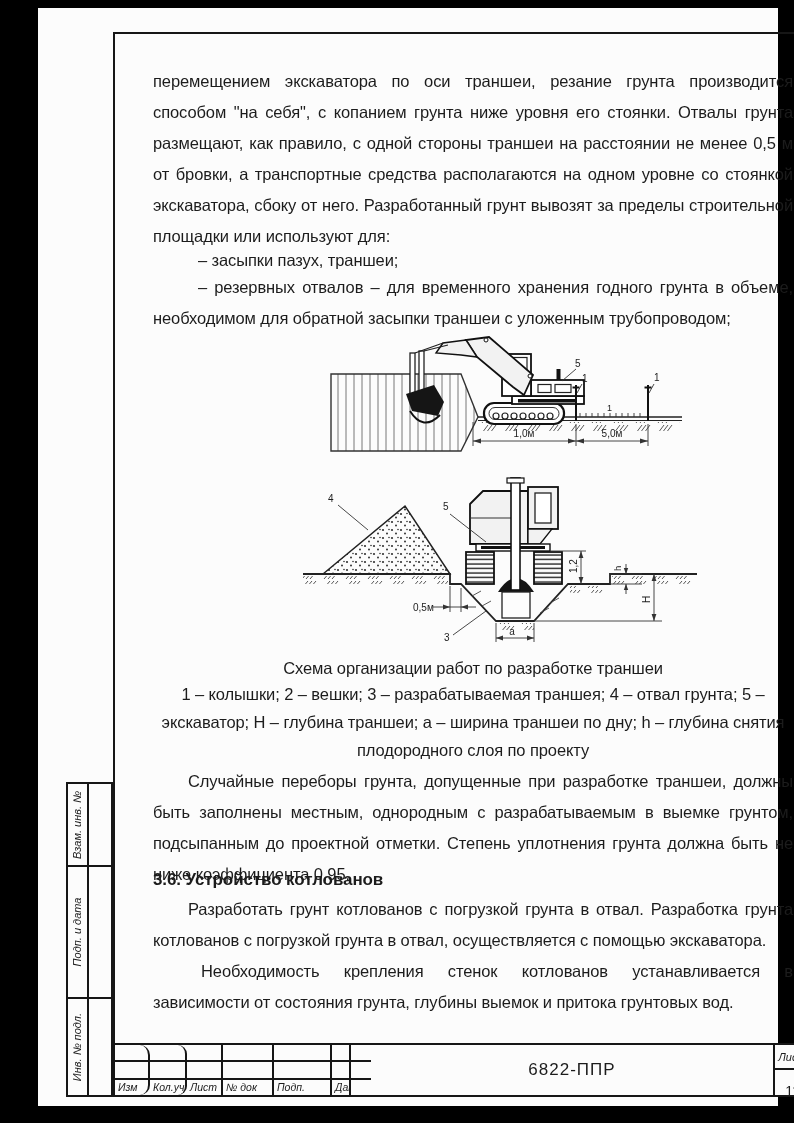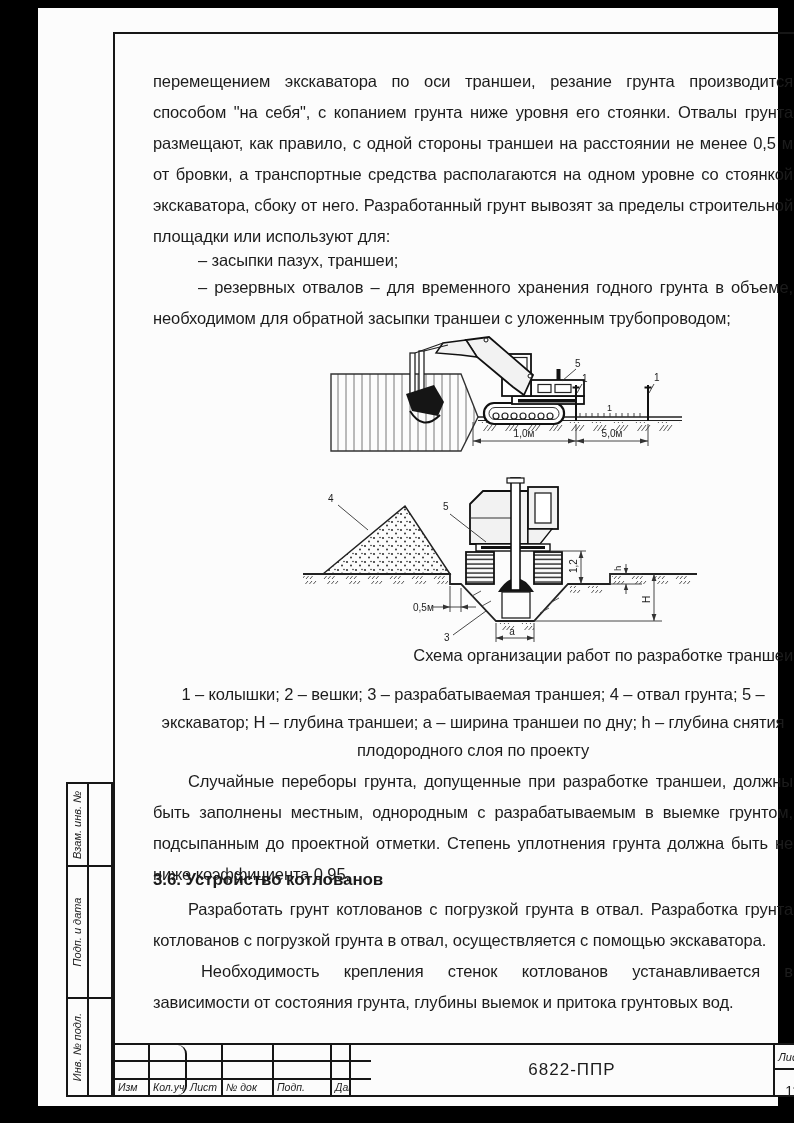--- a/index.html
+++ b/index.html
@@ -28,21 +28,21 @@
     position:absolute;
     left:115px;width:640px;
     margin:0;
     font-size:16.5px;line-height:31px;
     letter-spacing:-0.1px;
     text-align:justify;
   }
   .p1{top:58px;}
   .b1{top:237px;text-indent:45px;text-align:left;}
   .b2{top:264px;text-indent:45px;}
-  .cap{top:632px;text-align:right;font-size:16.5px;}
+  .cap{top:645px;text-align:center;font-size:16.5px;}
   .legend{top:672px;text-align:center;line-height:28px;}
   .p2{top:758px;text-indent:35px;}
   .head{top:856px;font-weight:bold;text-align:left;font-size:17px;}
   .p3{top:886px;text-indent:35px;}
   .p4{top:948px;text-indent:48px;}
   
   .fig{position:absolute;}
   .fig1{left:288px;top:316px;}
   .fig2{left:262px;top:464px;}
   svg text{font-family:"Liberation Sans", sans-serif;fill:#1c1c1c;}
@@ -306,21 +306,21 @@
     <div class="sb-cell">
       <div class="sb-label">
         <span>Инв. № подл.</span>
       </div>
       <div class="sb-empty"></div>
     </div>
   </div>
 
   <div class="tb">
     <div class="tb-left">
-      <div class="tb-col" style="width:35px;">Изм</div>
+      <div class="tb-col" style="width:35px;border-radius:10px;">Изм</div>
       <div class="tb-col" style="width:37px;border-radius:9px;">Кол.уч</div>
       <div class="tb-col" style="width:36px;">Лист</div>
       <div class="tb-col" style="width:51px;">№ док</div>
       <div class="tb-col" style="width:58px;">Подп.</div>
       <div class="tb-col" style="width:19px;">Дата</div>
       <div class="rowline rl1"></div>
       <div class="rowline rl2"></div>
     </div>
     <div class="tb-center">6822-ППР</div>
     <div class="tb-right">

